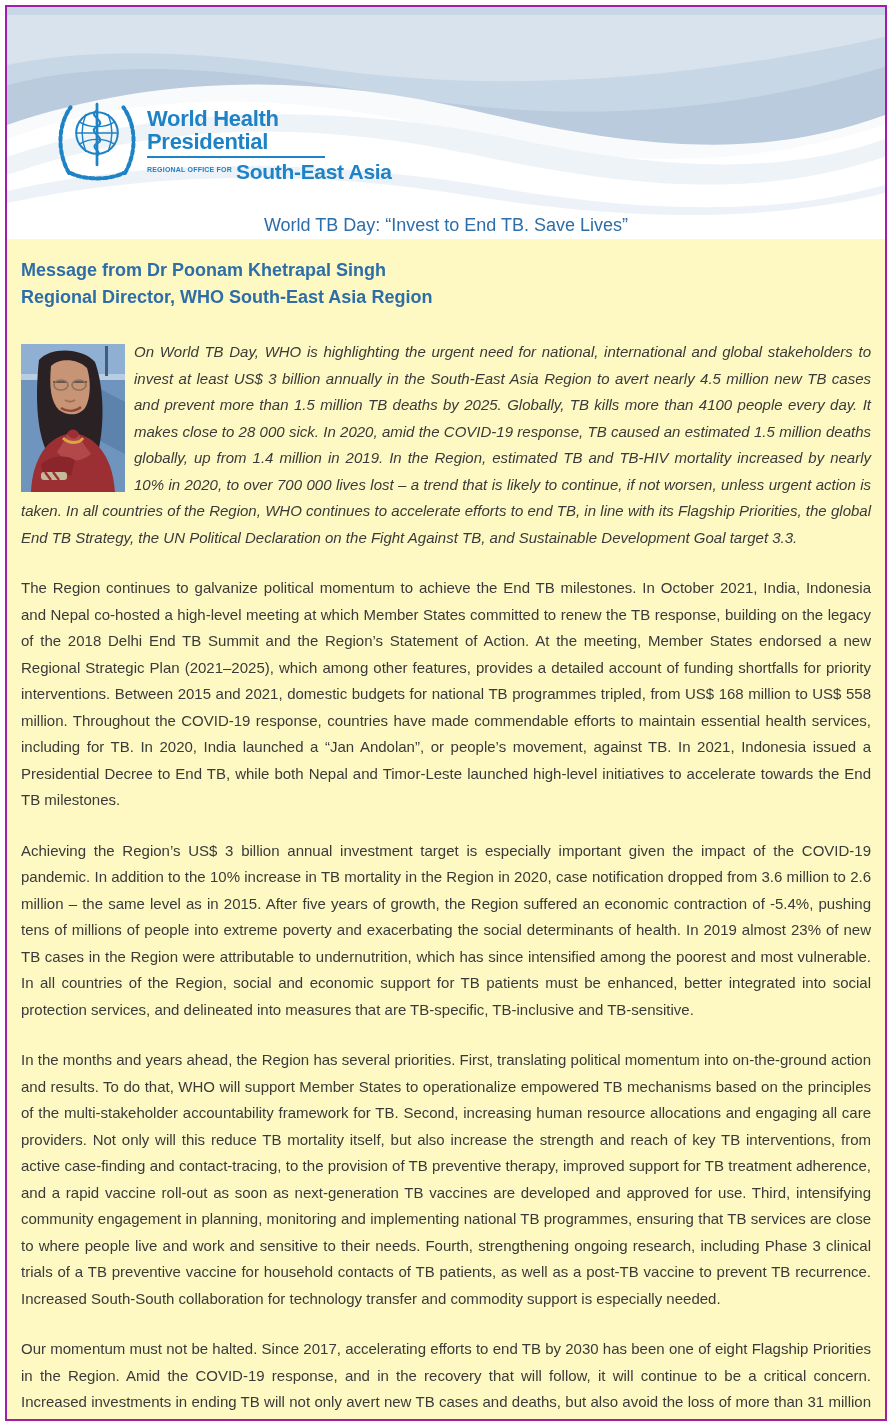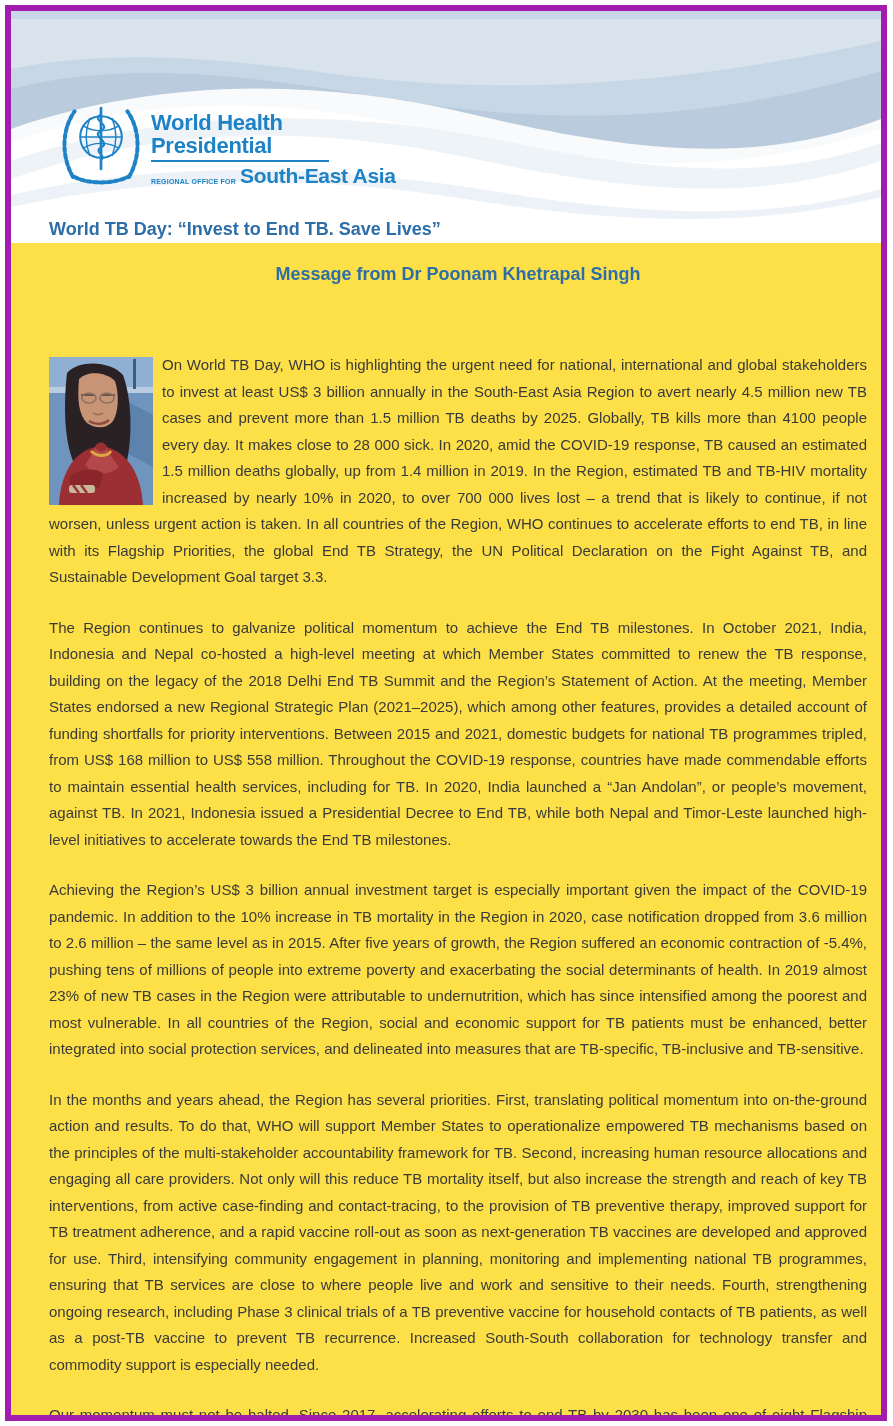--- a/index.html
+++ b/index.html
@@ -4,43 +4,43 @@
 <style>
   * { margin:0; padding:0; box-sizing:border-box; }
   html,body { background:#ffffff; }
   body { font-family:"Liberation Sans", sans-serif; }
   .page {
     position:relative; width:893px; height:1426px; background:#ffffff;
     margin:0 auto; overflow:hidden;
   }
   .frame {
     position:absolute; left:5px; top:5px; right:6px; bottom:5px;
-    border:6px solid #a21caf; background:#fde047; overflow:hidden;padding-left:24px;
+    border:2px solid #a21caf; background:#fef9c3; overflow:hidden;
   }
   
   .wave { position:absolute; top:0; left:0; width:100%; height:232px; }
   .wave svg { width:100%; height:100%; display:block; }
   
   .logo { position:absolute; top:92px; left:50px; display:flex; align-items:flex-start; }
   .emblem { width:80px; height:84px; margin-right:10px; }
   .logo-text { padding-top:8px; }
   .org-name { color:#1e82c6; font-weight:bold; font-size:22px; line-height:23px; letter-spacing:-0.3px; }
   .logo-rule { height:2px; background:#1e82c6; margin:3px 0 2px 0; width:178px; }
-  .office-row { display:flex; align-items:flex-end; }
+  .office-row { display:flex; align-items:center; }
   .office-prefix { color:#1e82c6; font-size:7px; font-weight:bold; letter-spacing:0.2px; margin-right:4px; position:relative; top:-3px; }
   .office-name { color:#1e82c6; font-weight:bold; font-size:21px; letter-spacing:-0.3px; }
   
   .content { position:relative; padding:206px 14px 0 14px; }
-  .doc-title { text-align:left; color:#2d6da8; font-weight:bold; font-size:18px; line-height:24px; }
-  .doc-subtitle { text-align:center; color:#2d6da8; font-weight:bold; font-size:18px; line-height:27px; margin-top:20px; }
+  .doc-title { text-align:center; color:#2d6da8; font-weight:normal; font-size:18px; line-height:24px; }
+  .doc-subtitle { color:#2d6da8; font-weight:bold; font-size:18px; line-height:27px; margin-top:20px; }
   .para {
     font-size:15px; line-height:26.5px; color:#3a3a3a;
     text-align:justify; margin-top:24px;
   }
-  .para.first { margin-top:64px; }
+  .para.first { margin-top:28px;font-style:italic; }
   .photo {
     float:left; width:104px; height:148px; margin:5px 9px 4px 0;
     overflow:hidden; background:#7d9ec4;
   }
   .photo svg { display:block; width:100%; height:100%; }
 </style>
 </head>
 <body>
 
 <div class="page">
@@ -83,20 +83,21 @@
           <span class="office-prefix">REGIONAL OFFICE FOR</span>
           <span class="office-name">South-East Asia</span>
         </div>
       </div>
     </div>
 
     <div class="content">
       <div class="doc-title">World TB Day: “Invest to End TB. Save Lives”</div>
       <div class="doc-subtitle">
         <div>Message from Dr Poonam Khetrapal Singh</div>
+        <div>Regional Director, WHO South-East Asia Region</div>
       </div>
 
       <div class="para first">
         <div class="photo">
           <svg viewBox="0 0 104 148" aria-hidden="true">
             <rect width="104" height="148" fill="#6f94bd"></rect>
             <rect y="0" width="104" height="34" fill="#8fb0d2"></rect>
             <rect y="30" width="104" height="6" fill="#b8cde2"></rect>
             <path d="M70,40 L104,58 L104,110 L62,88 Z" fill="#5d83ad"></path>
             <rect x="84" y="2" width="3" height="30" fill="#3d5d7e"></rect>

